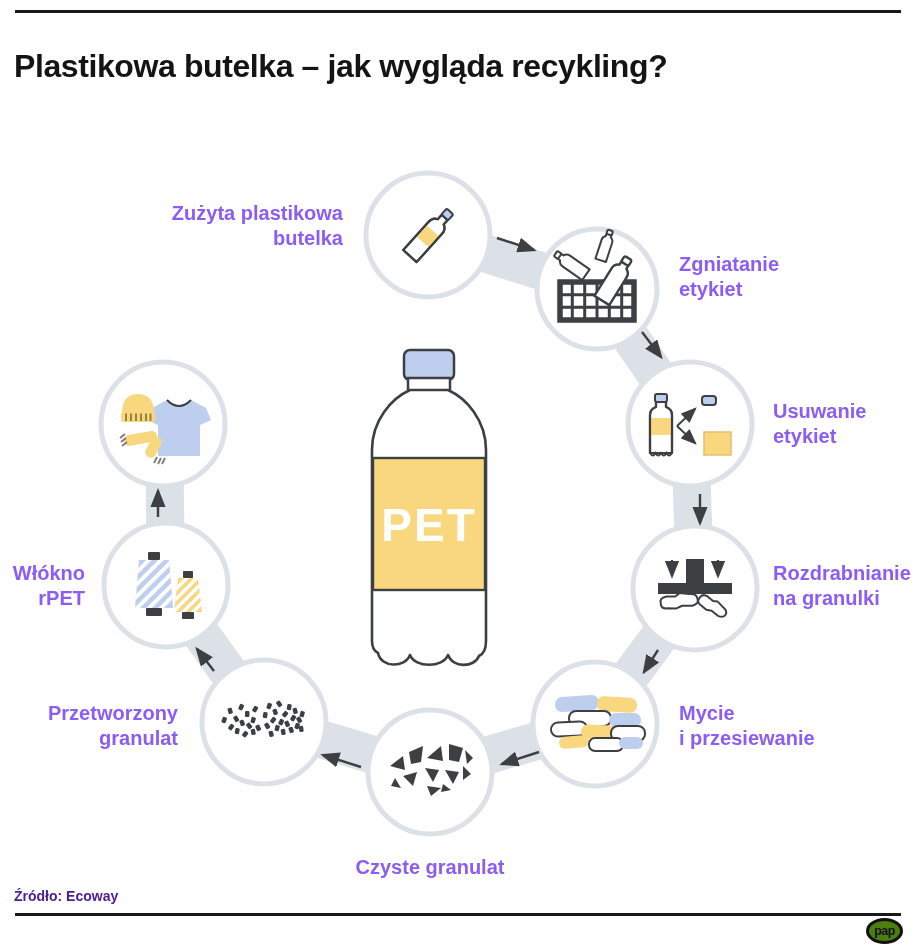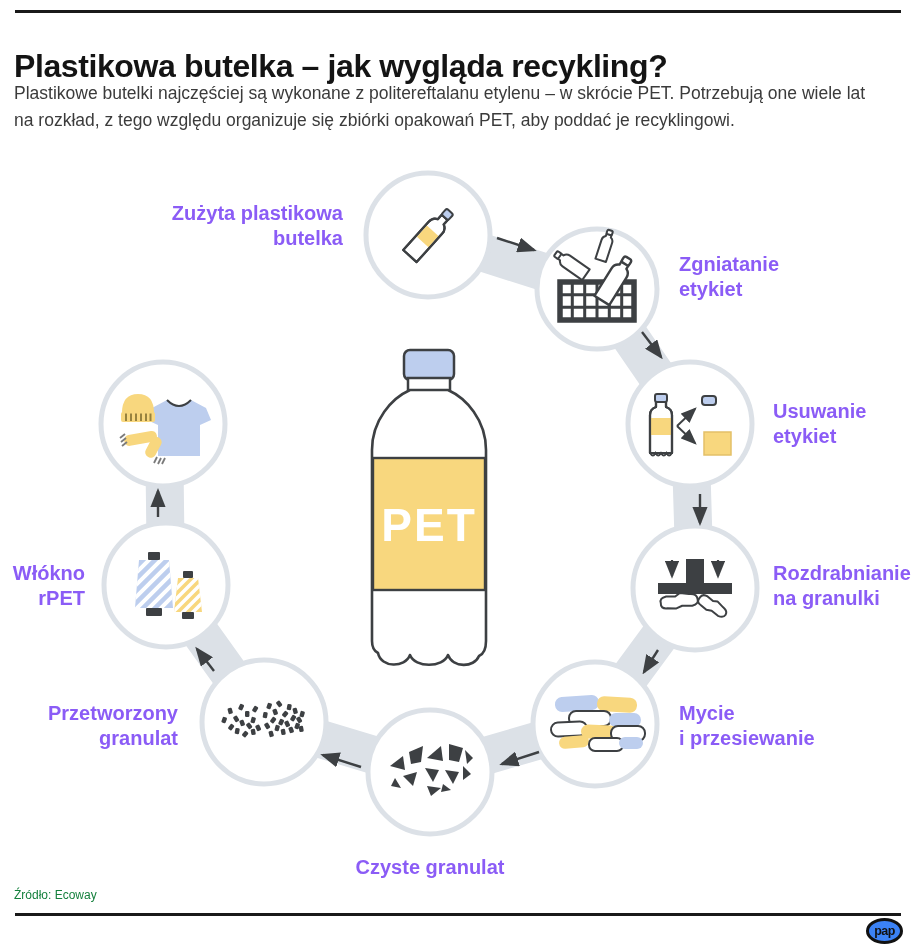--- a/index.html
+++ b/index.html
@@ -19,36 +19,32 @@
   .lbl span{display:block;}
   .lbl-1{right:572px;top:201px;text-align:right;}
   .lbl-2{left:679px;top:252px;}
   .lbl-3{left:773px;top:399px;}
   .lbl-4{left:773px;top:561px;}
   .lbl-5{left:679px;top:701px;}
   .lbl-6{left:280px;top:855px;width:300px;text-align:center;}
   .lbl-7{right:737px;top:701px;text-align:right;}
   .lbl-8{right:830px;top:561px;text-align:right;}
   .lbl-9{right:831px;top:399px;text-align:right;}
-  .source{position:absolute;left:14px;top:888px;font-size:12px;color:#15803d;}
+  .source{position:absolute;left:14px;top:888px;font-size:14px;color:#4c1d95;font-weight:bold;}
   .pap{position:absolute;left:866px;top:918px;width:31px;height:20px;border:3px solid #111;
-       border-radius:50%;background:#3b82f6;display:flex;align-items:center;justify-content:center;
+       border-radius:50%;background:#4d7c0f;display:flex;align-items:center;justify-content:center;
        font-size:12.5px;font-weight:800;color:#111;letter-spacing:-0.5px;}
 </style>
 </head>
 <body>
 
 <div class="page">
 
   <div class="rule rule-top"></div>
   <h1 class="title">Plastikowa butelka – jak wygląda recykling?</h1>
-  <div class="intro">
-    <span>Plastikowe butelki najczęściej są wykonane z politereftalanu etylenu – w skrócie PET. Potrzebują one wiele lat</span>
-    <span>na rozkład, z tego względu organizuje się zbiórki opakowań PET, aby poddać je recyklingowi.</span>
-  </div>
 
   <svg class="diagram" width="915" height="952" viewBox="0 0 915 952">
     <defs>
       <marker id="ah" viewBox="0 0 10 8" refX="8.5" refY="4" markerWidth="8" markerHeight="6.4" orient="auto-start-reverse">
         <path d="M0,0 L10,4 L0,8 Z" fill="#3d4043"></path>
       </marker>
       <clipPath id="spoolA">
           <path d="M-27,-25 L3,-25 L7,23 L-31,23 Z"></path>
         </clipPath>
       <clipPath id="spoolB">

